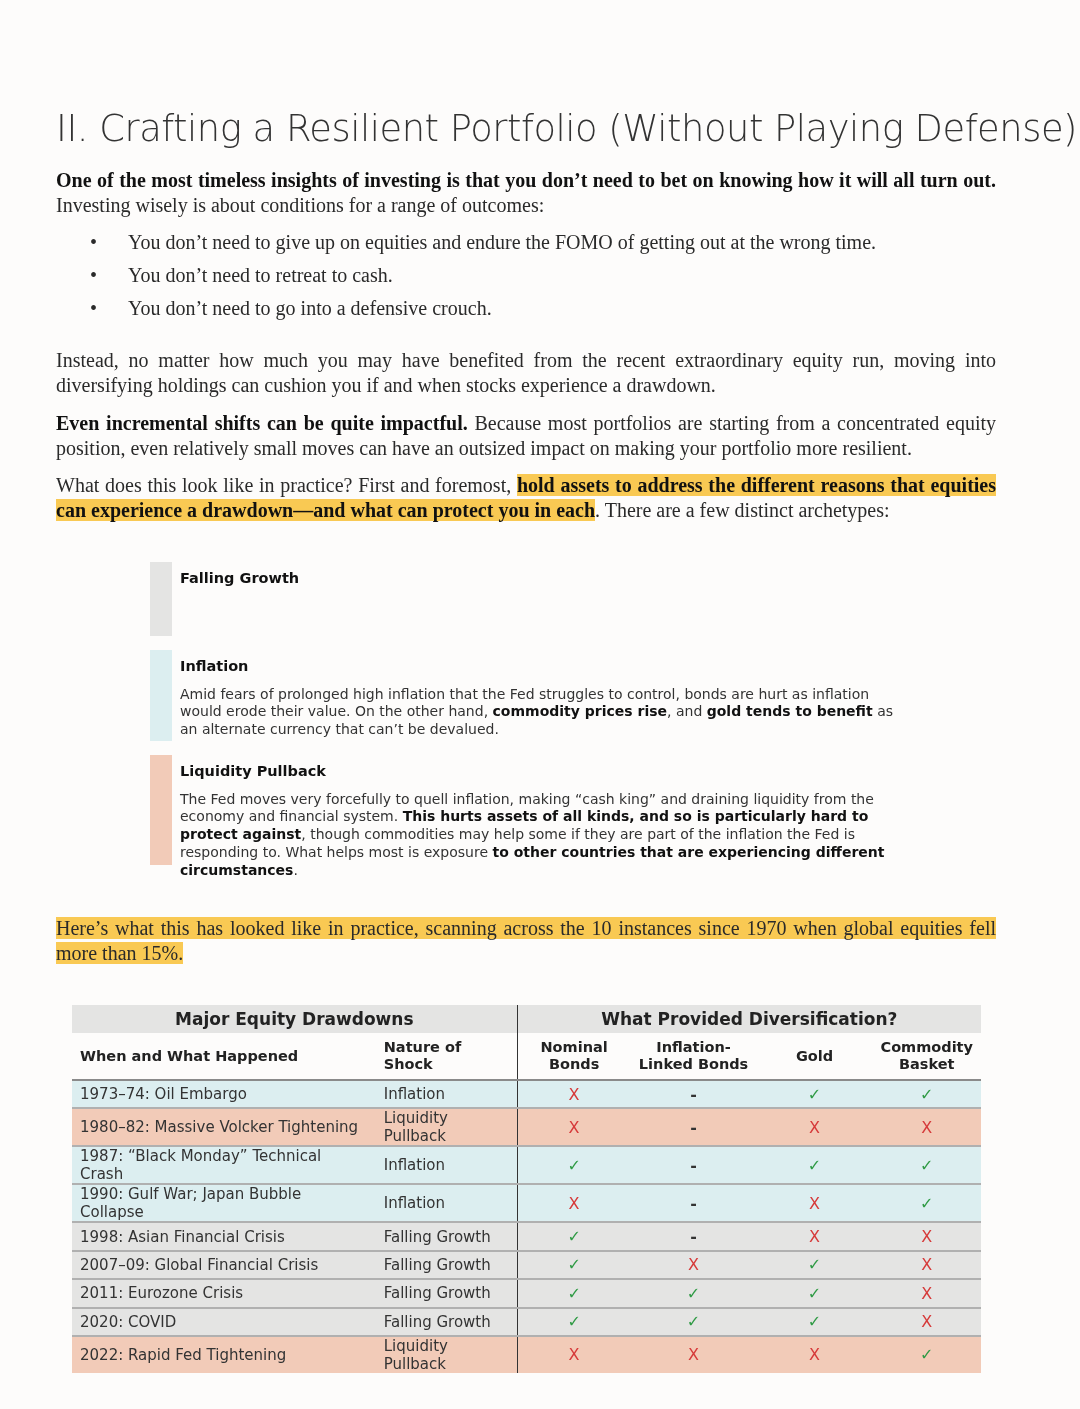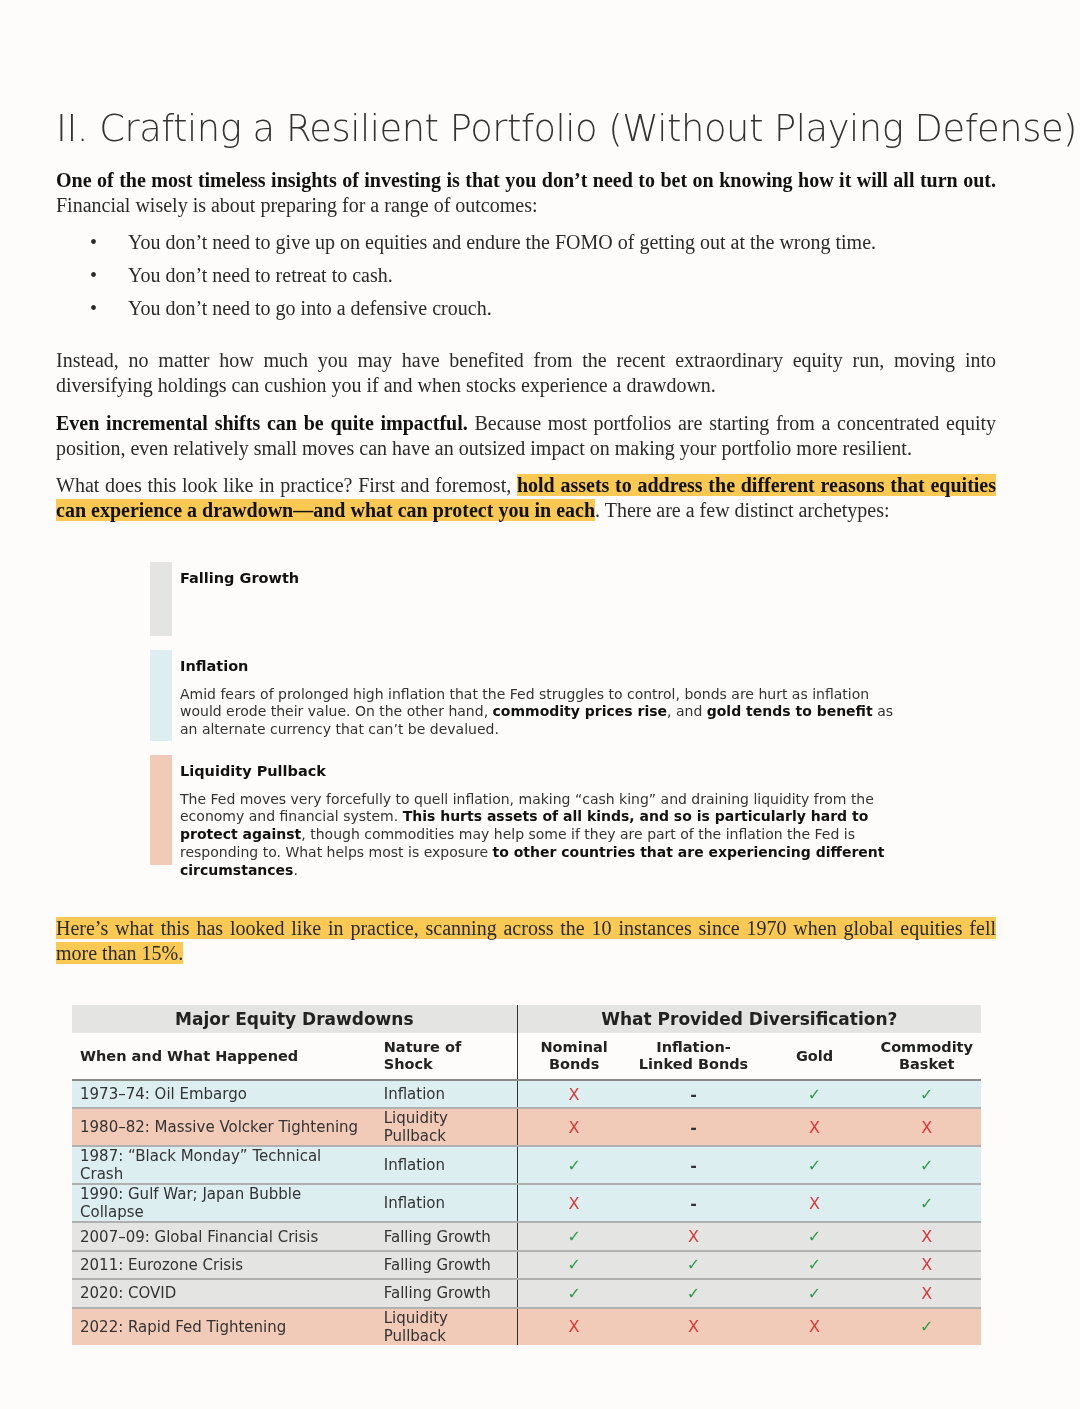--- a/index.html
+++ b/index.html
@@ -39,21 +39,21 @@
   .yes { color: #2e9a44; }
   .no { color: #d63a3a; font-family: "DejaVu Sans", sans-serif; }
   .dash { color: #333; font-weight: bold; }
 </style>
 </head>
 <body>
 
 <h1 class="page-title" style="margin:0">II.  Crafting a Resilient Portfolio (Without Playing Defense)</h1>
 
 <p class="para serif" style="top:168px;margin:0">
-  <b>One of the most timeless insights of investing is that you don’t need to bet on knowing how it will all turn out.</b><span> Financial wisely is about preparing for a range of outcomes:</span>
+  <b>One of the most timeless insights of investing is that you don’t need to bet on knowing how it will all turn out.</b><span> Investing wisely is about conditions for a range of outcomes:</span>
 </p>
 
 <div class="bullets serif">
   <div class="bullet"><span class="dot">•</span><span>You don’t need to give up on equities and endure the FOMO of getting out at the wrong time.</span></div>
   <div class="bullet"><span class="dot">•</span><span>You don’t need to retreat to cash.</span></div>
   <div class="bullet"><span class="dot">•</span><span>You don’t need to go into a defensive crouch.</span></div>
 </div>
 
 <p class="para serif" style="top:348px;margin:0">Instead, no matter how much you may have benefited from the recent extraordinary equity run, moving into diversifying holdings can cushion you if and when stocks experience a drawdown.</p>
 
@@ -134,20 +134,28 @@
       </tr>
       <tr class="row" style="background: rgb(220, 238, 240);">
         <td>1990: Gulf War; Japan Bubble Collapse</td>
         <td>Inflation</td>
         <td class="c divider"><span class="no">X</span></td>
         <td class="c"><span class="dash">-</span></td>
         <td class="c"><span class="no">X</span></td>
         <td class="c"><span class="yes">✓</span></td>
       </tr>
       <tr class="row" style="background: rgb(228, 228, 227);">
+        <td>1998: Asian Financial Crisis</td>
+        <td>Falling Growth</td>
+        <td class="c divider"><span class="yes">✓</span></td>
+        <td class="c"><span class="dash">-</span></td>
+        <td class="c"><span class="no">X</span></td>
+        <td class="c"><span class="no">X</span></td>
+      </tr>
+      <tr class="row" style="background: rgb(228, 228, 227);">
         <td>2007–09: Global Financial Crisis</td>
         <td>Falling Growth</td>
         <td class="c divider"><span class="yes">✓</span></td>
         <td class="c"><span class="no">X</span></td>
         <td class="c"><span class="yes">✓</span></td>
         <td class="c"><span class="no">X</span></td>
       </tr>
       <tr class="row" style="background: rgb(228, 228, 227);">
         <td>2011: Eurozone Crisis</td>
         <td>Falling Growth</td>

